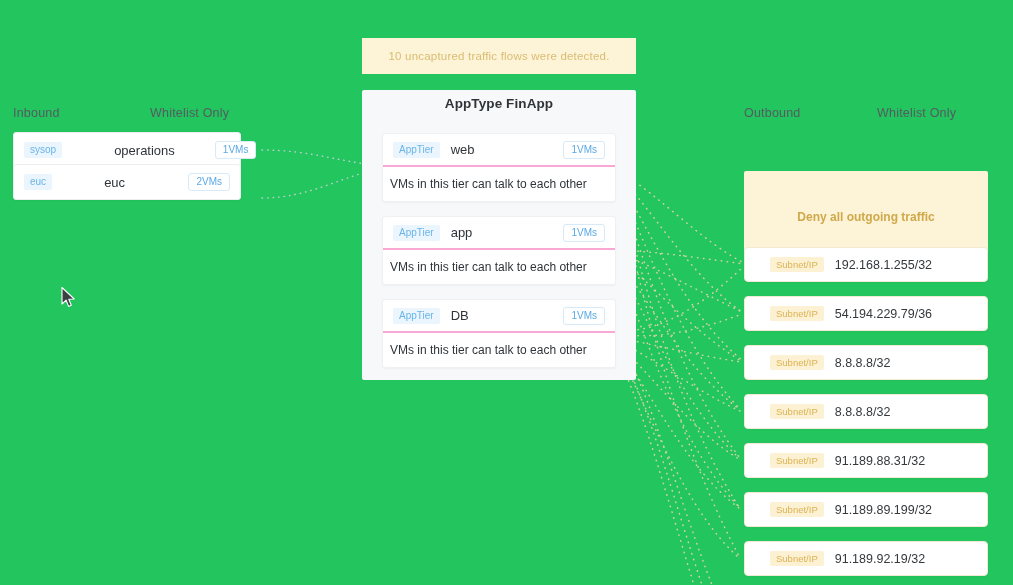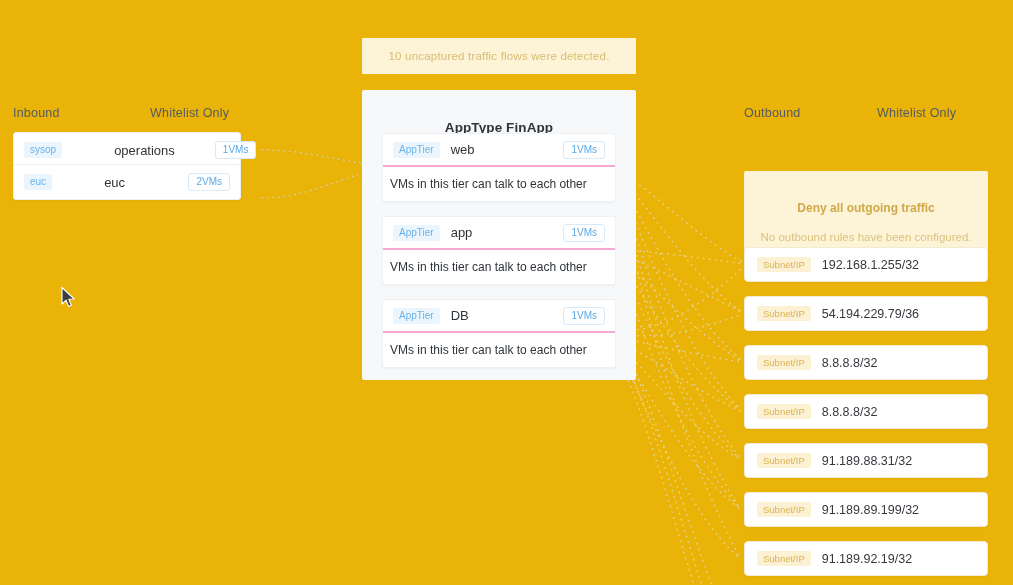--- a/index.html
+++ b/index.html
@@ -2,21 +2,21 @@
 <html><head>
 <meta charset="utf-8">
 <style>
   * { box-sizing: border-box; margin: 0; padding: 0; }
   html, body {
     width: 1013px; height: 585px;
     background: #ffffff;
     font-family: "Liberation Sans", sans-serif;
     overflow: hidden;
   }
-  #stage { position: relative; width: 1013px; height: 585px; background:#eab308; }
+  #stage { position: relative; width: 1013px; height: 585px; background:#22c55e; }
 
   
   #connectors { position:absolute; left:0; top:0; width:1013px; height:585px; pointer-events:none; }
 
   
   .banner {
     position:absolute; left:362px; top:38px; width:274px; height:36px;
     background:#fdf3d7;
     display:flex; align-items:center; justify-content:center;
     font-size:11.5px; color:#d8bd72; letter-spacing:.2px;
@@ -46,21 +46,21 @@
     border:1px solid #d8e9f7; border-radius:3px;
     padding:3px 7px; background:#fff; line-height:1;
   }
 
   
   .panel {
     position:absolute; left:362px; top:90px; width:274px; height:290px;
     background:#f7f8f9; border-radius:2px;
   }
   .panel-title {
-    position:absolute; left:362px; top:120px; width:274px;
+    position:absolute; left:362px; top:96px; width:274px;
     text-align:center; font-size:13.5px; font-weight:bold; color:#2f3439;
     letter-spacing:.1px;
   }
   .tier-card {
     position:absolute; left:382px; width:234px;
     background:#ffffff; border:1px solid #eef0f2; border-radius:3px;
     box-shadow:0 1px 2px rgba(0,0,0,.04);
   }
   .tier-head {
     height:33px; display:flex; align-items:center; padding:0 10px;
@@ -76,21 +76,21 @@
     background:#fdf3d7; border-radius:2px;
     display:flex; flex-direction:column; align-items:center; justify-content:center;margin-top:41px;
   }
   .deny-title { font-size:12px; font-weight:bold; color:#cfa94a; margin-bottom:13px; }
   .deny-line { font-size:11.5px; color:#dcc27d; line-height:1.65; }
 
   
   .subnet-row {
     position:absolute; left:744px; width:244px; height:35px;
     background:#ffffff; border:1px solid #f2ead2; border-radius:4px;
-    display:flex; align-items:center; padding:0 12px;
+    display:flex; align-items:center; padding:0 25px;
     box-shadow:0 1px 2px rgba(0,0,0,.03);
   }
   .tag-gold {
     font-size:9.5px; color:#dcb355; background:#fcf1d2;
     padding:3px 6px; border-radius:2px; line-height:1;
   }
   .subnet-val { margin-left:11px; font-size:12.5px; color:#35393d; }
 
   
   #cursor { position:absolute; left:60px; top:286px; width:18px; height:24px; }
@@ -182,21 +182,20 @@
       <span class="vm-badge">1VMs</span>
     </div>
     <div class="tier-body">VMs in this tier can talk to each other</div>
   </div>
 
   <div class="colhead" style="left:744px; top:106px;">Outbound</div>
   <div class="colhead right" style="left:877px; top:106px; width:111px;">Whitelist Only</div>
 
   <div class="deny-box">
     <div class="deny-title">Deny all outgoing traffic</div>
-    <div class="deny-line">No outbound rules have been configured.</div>
   </div>
 
   <div class="subnet-row" style="top:247px;">
     <span class="tag-gold">Subnet/IP</span>
     <span class="subnet-val">192.168.1.255/32</span>
   </div>
   <div class="subnet-row" style="top:296px;">
     <span class="tag-gold">Subnet/IP</span>
     <span class="subnet-val">54.194.229.79/36</span>
   </div>

